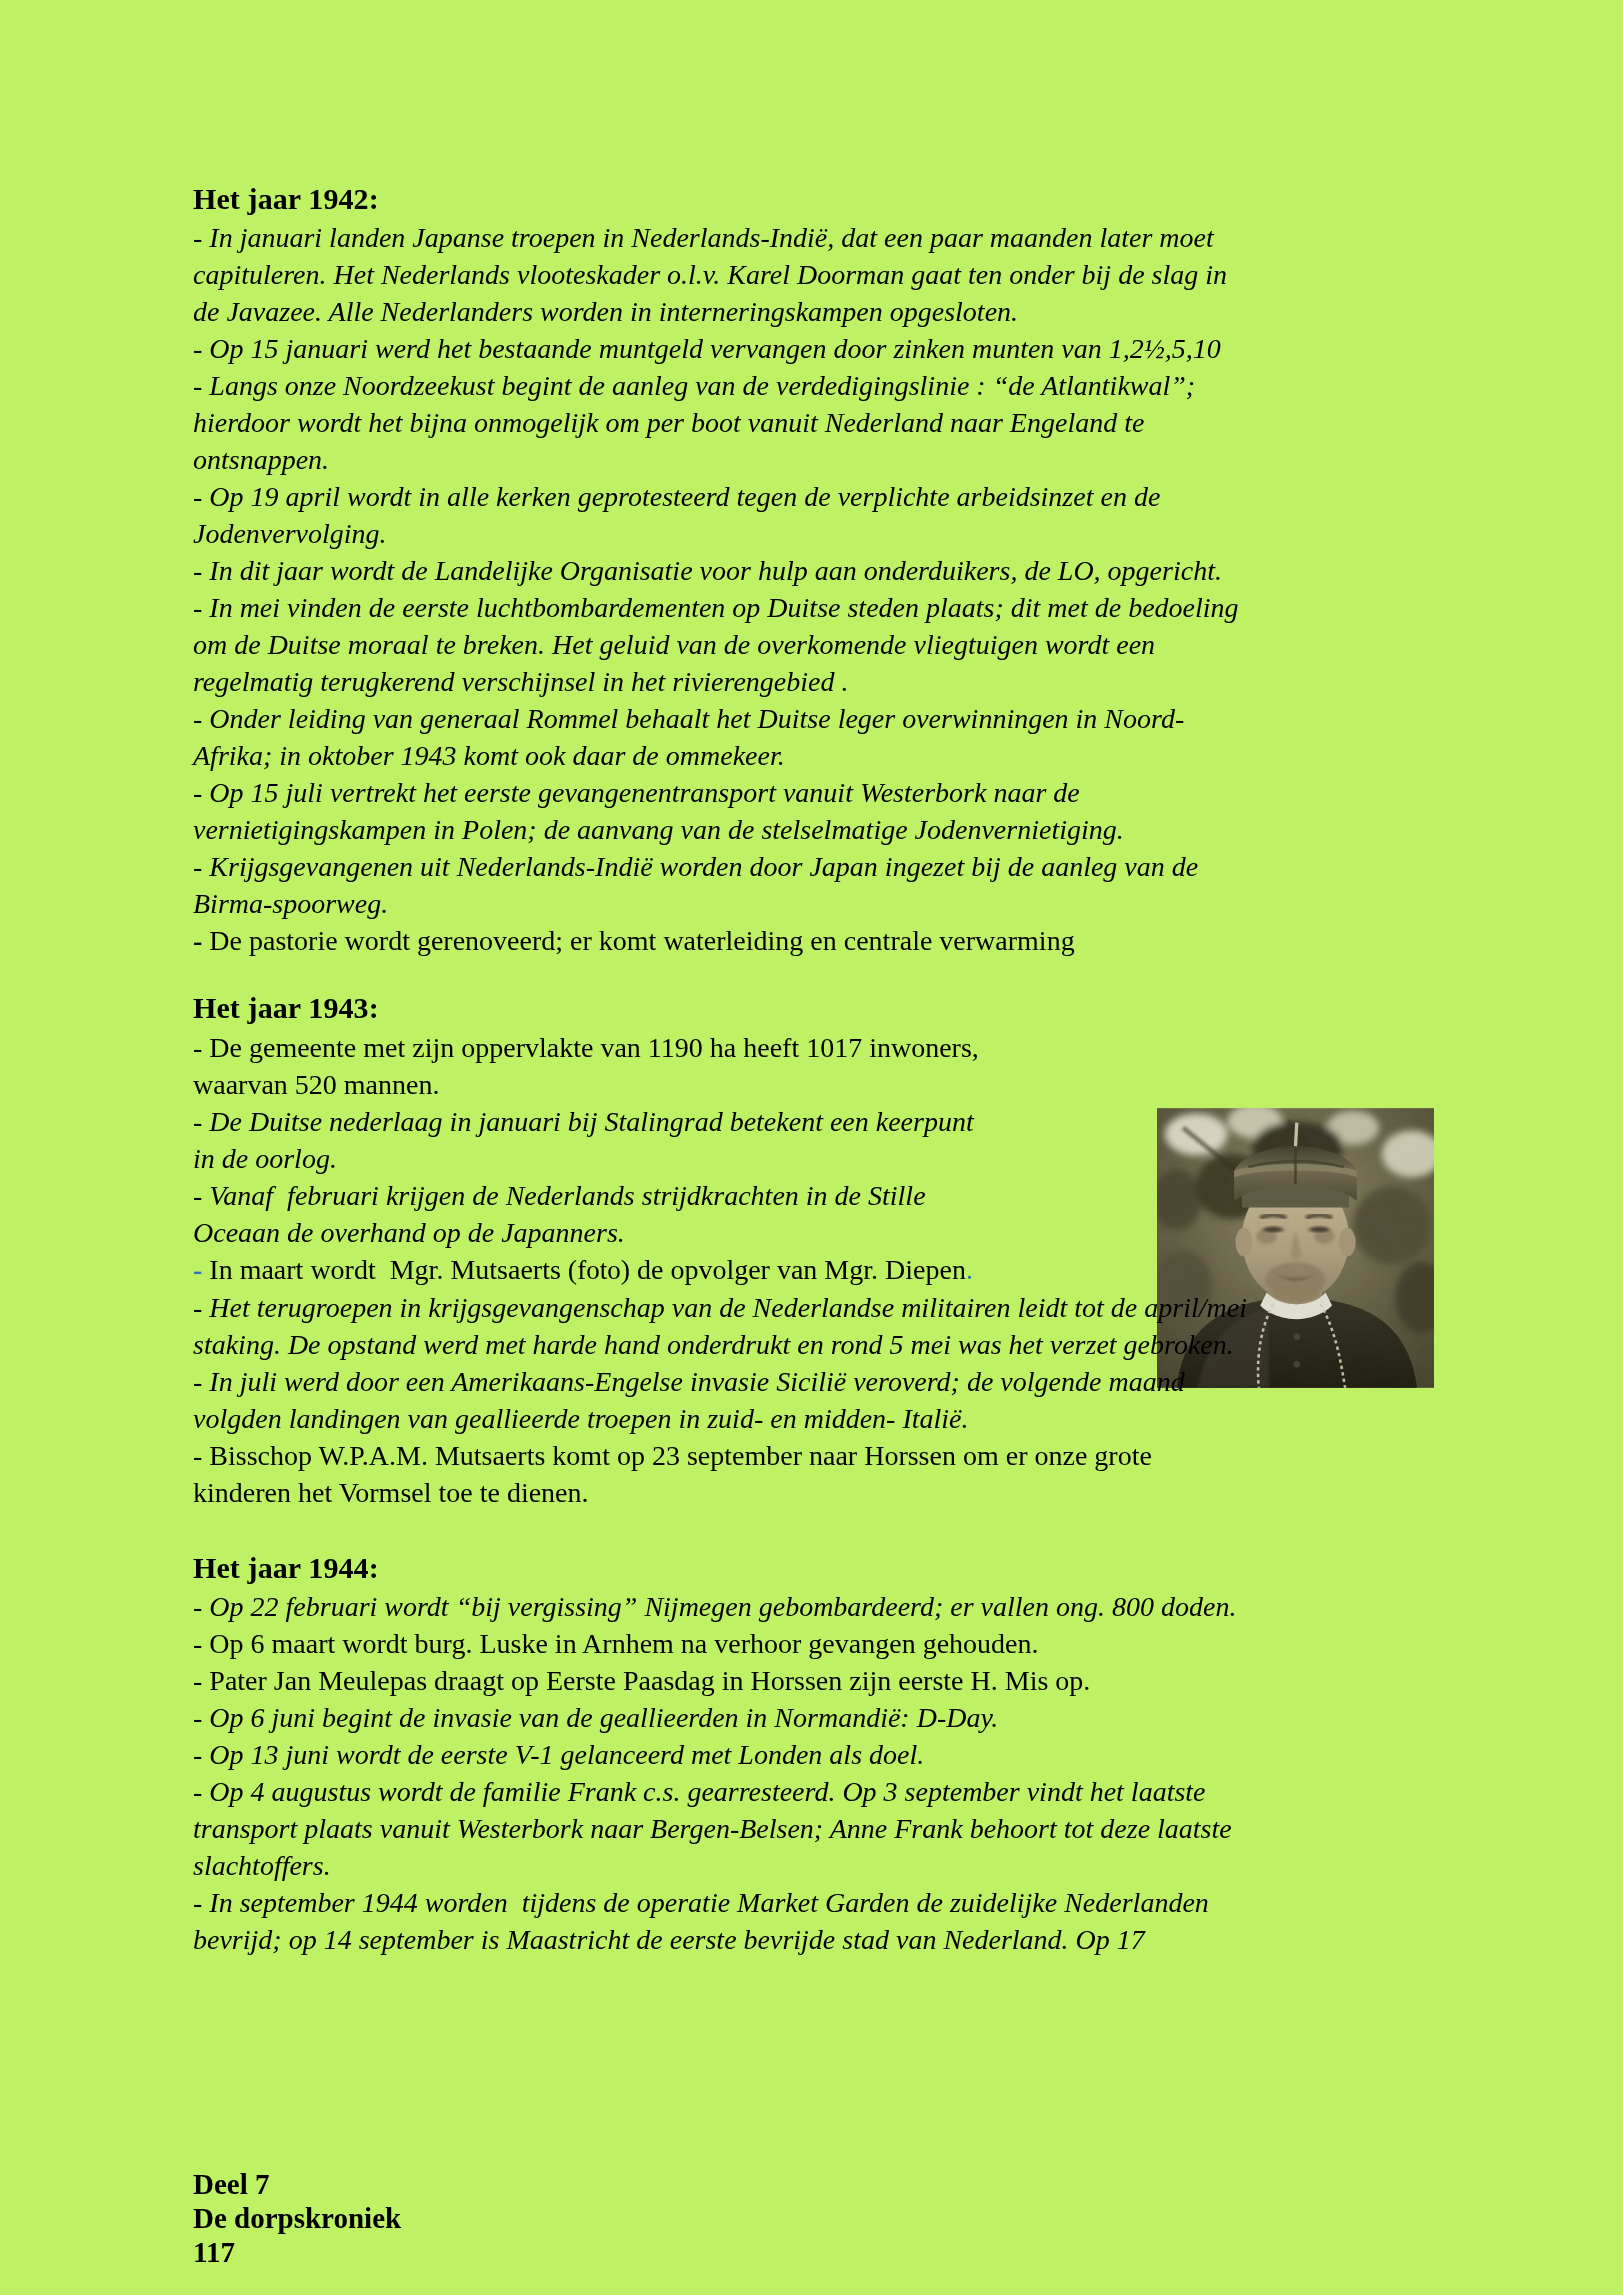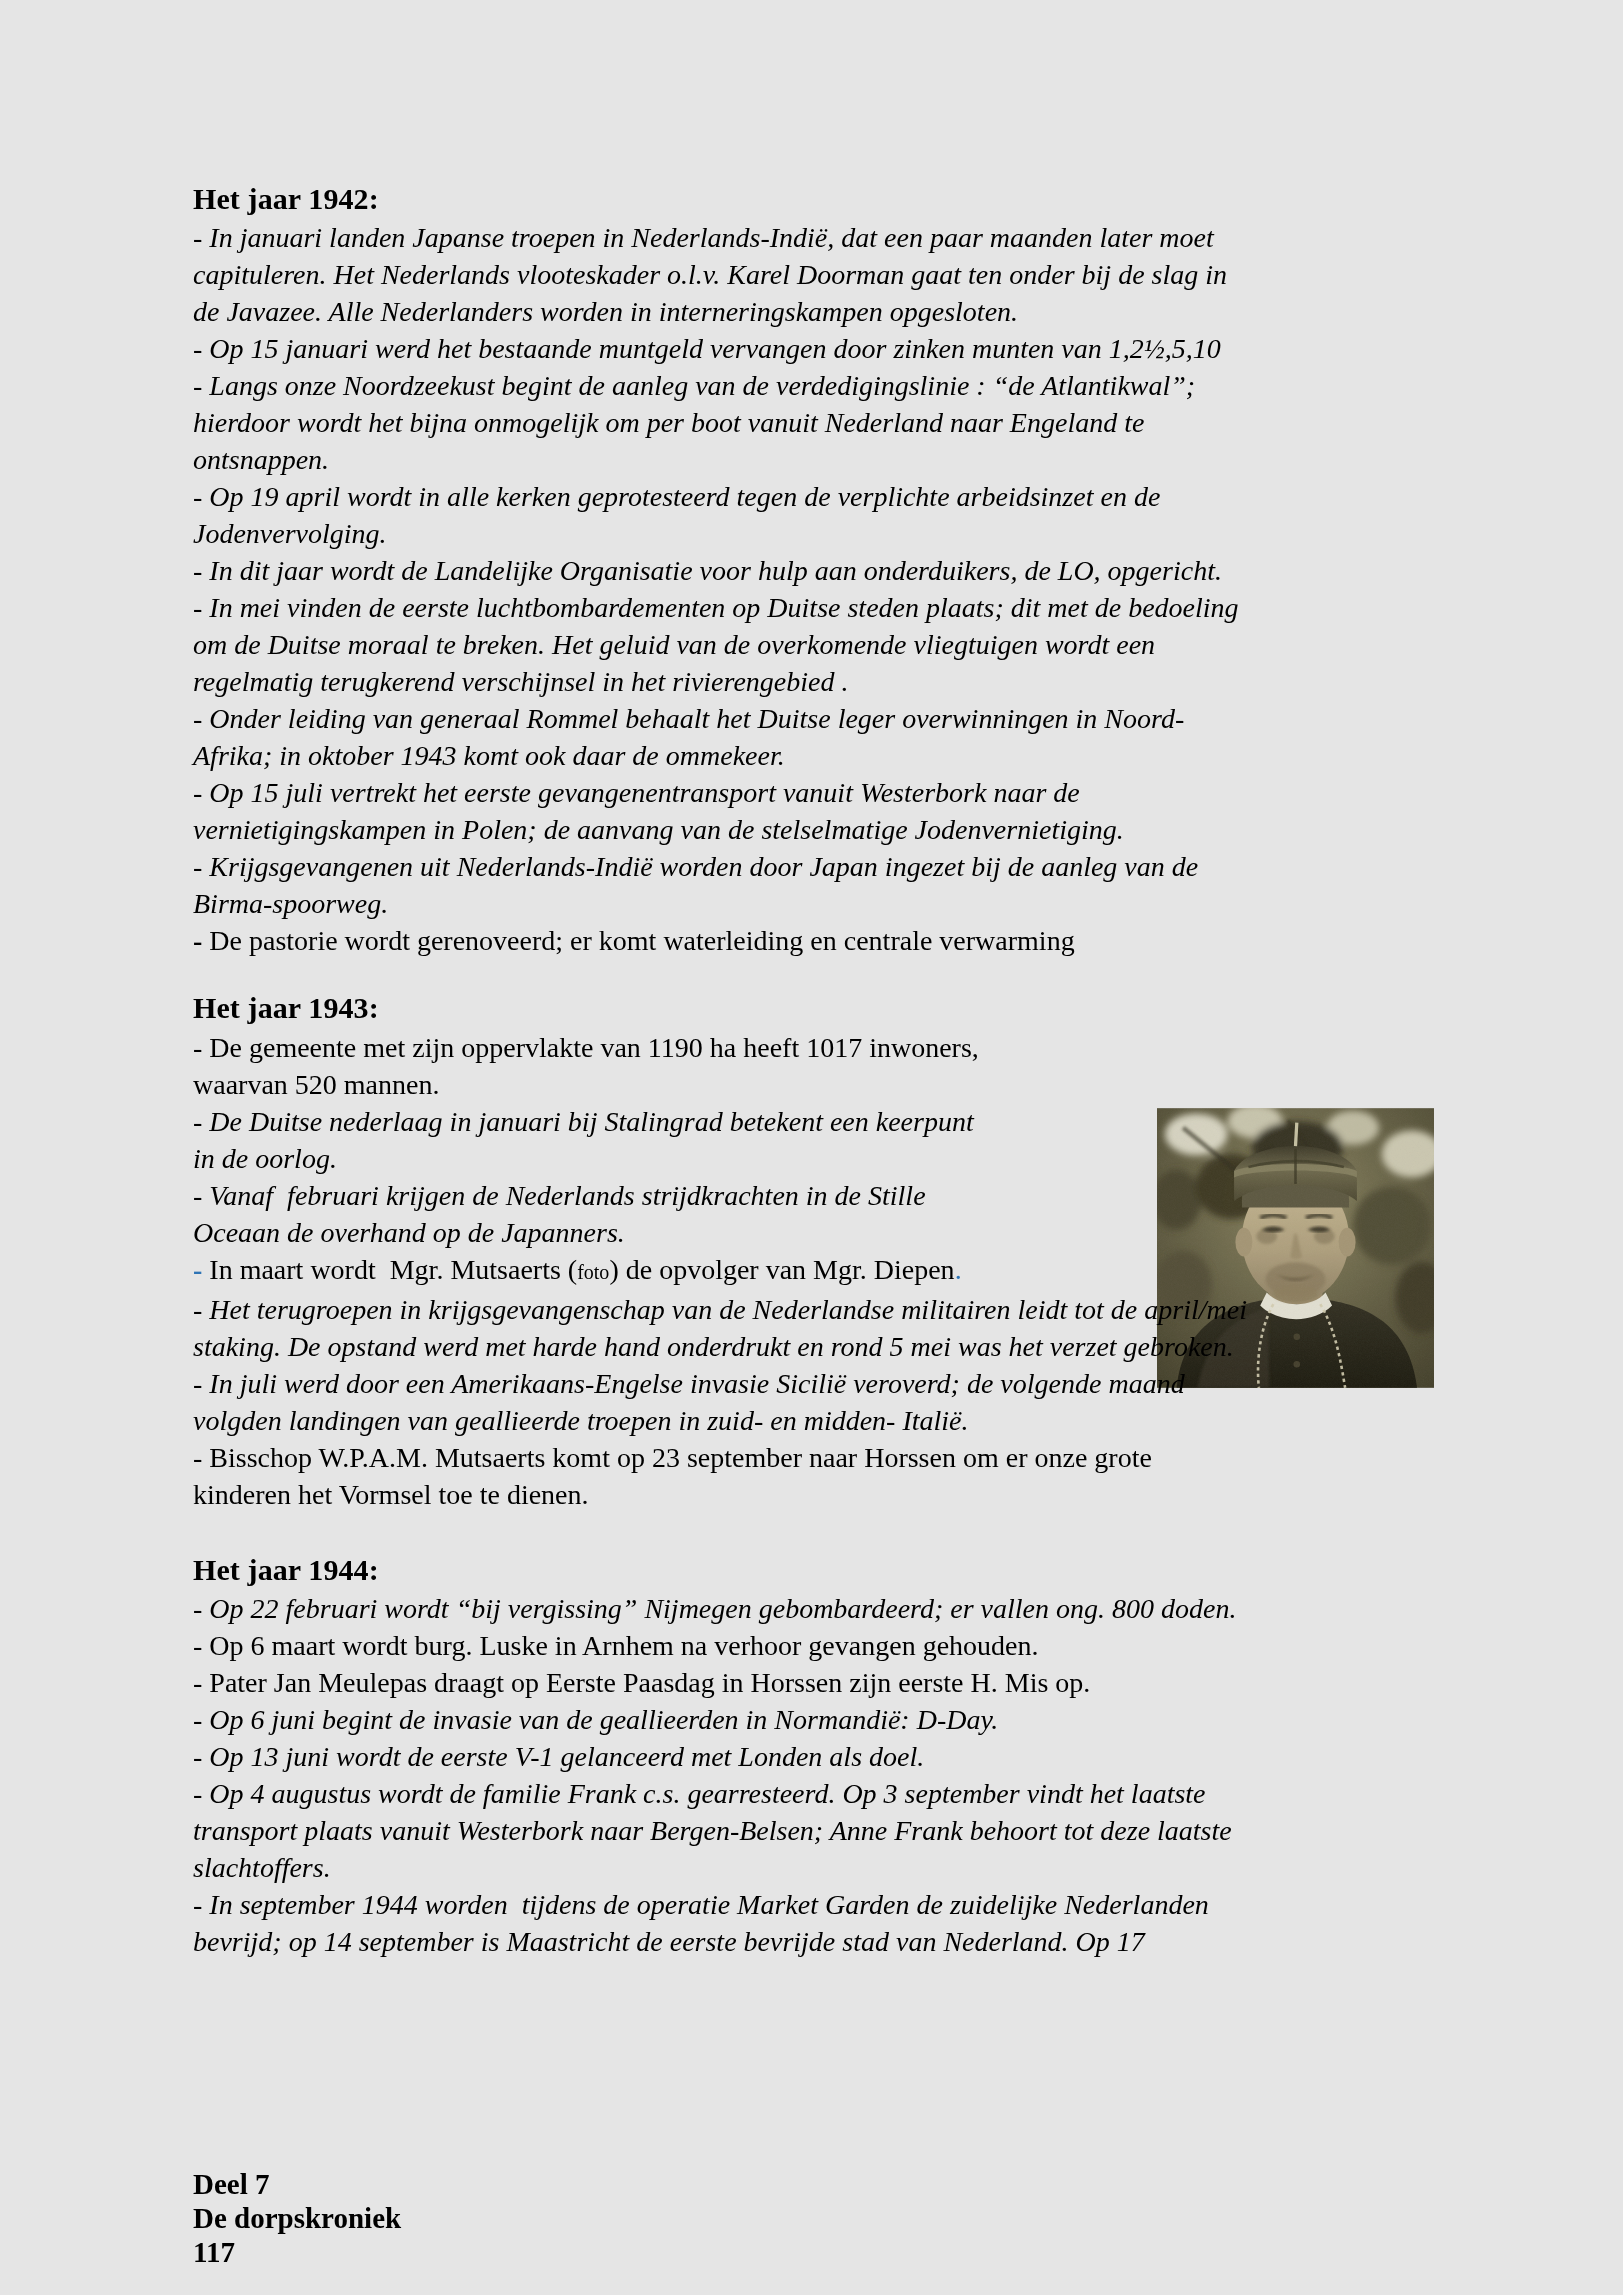--- a/index.html
+++ b/index.html
@@ -8,21 +8,21 @@
     background: #ffffff;
   }
   body {
     font-family: "Liberation Serif", "DejaVu Serif", serif;
     color: #000000;
   }
   .page {
     position: relative;
     width: 1623px;
     height: 2295px;
-    background: #e5e5e5;
+    background: #bef264;
     box-sizing: border-box;
     overflow: hidden;
   }
   .content {
     position: absolute;
     left: 193px;
     top: 180px;
     width: 1251px;
   }
   h2.year-heading {
@@ -47,21 +47,21 @@
     font-size: 28px;
     line-height: 37px;
     font-style: italic;
     text-indent: 0;
     white-space: pre-wrap;
   }
   p.line.upright {
     font-style: normal;
   }
   .small-caps-note {
-    font-size: 20px;
+    font-size: 27px;
   }
   .photo {
     position: absolute;
     left: 1157px;
     top: 1108px;
     width: 277px;
     height: 280px;
     overflow: hidden;
   }
   .photo svg { display: block; }

